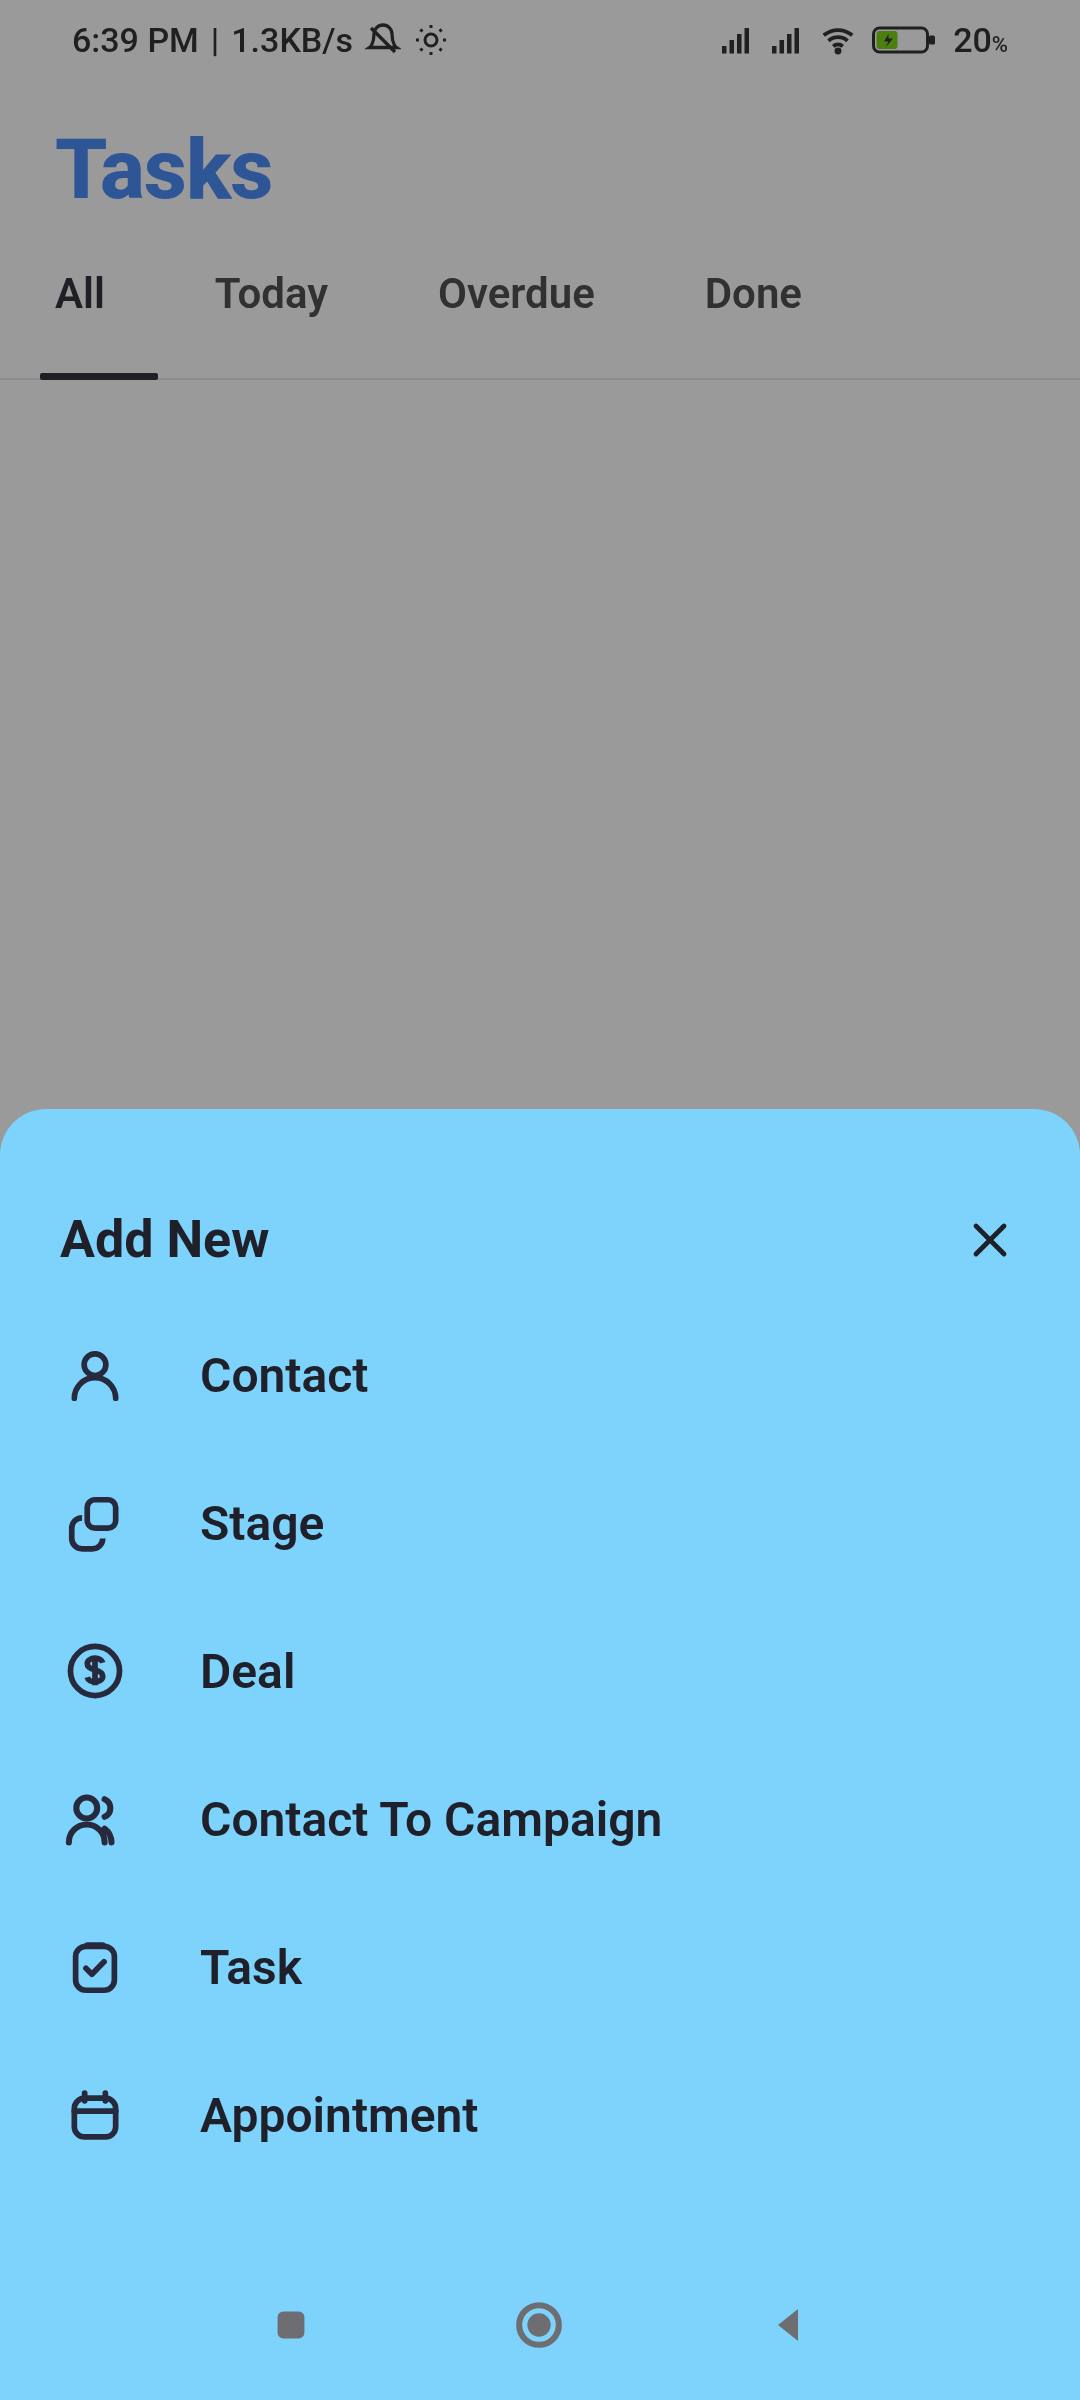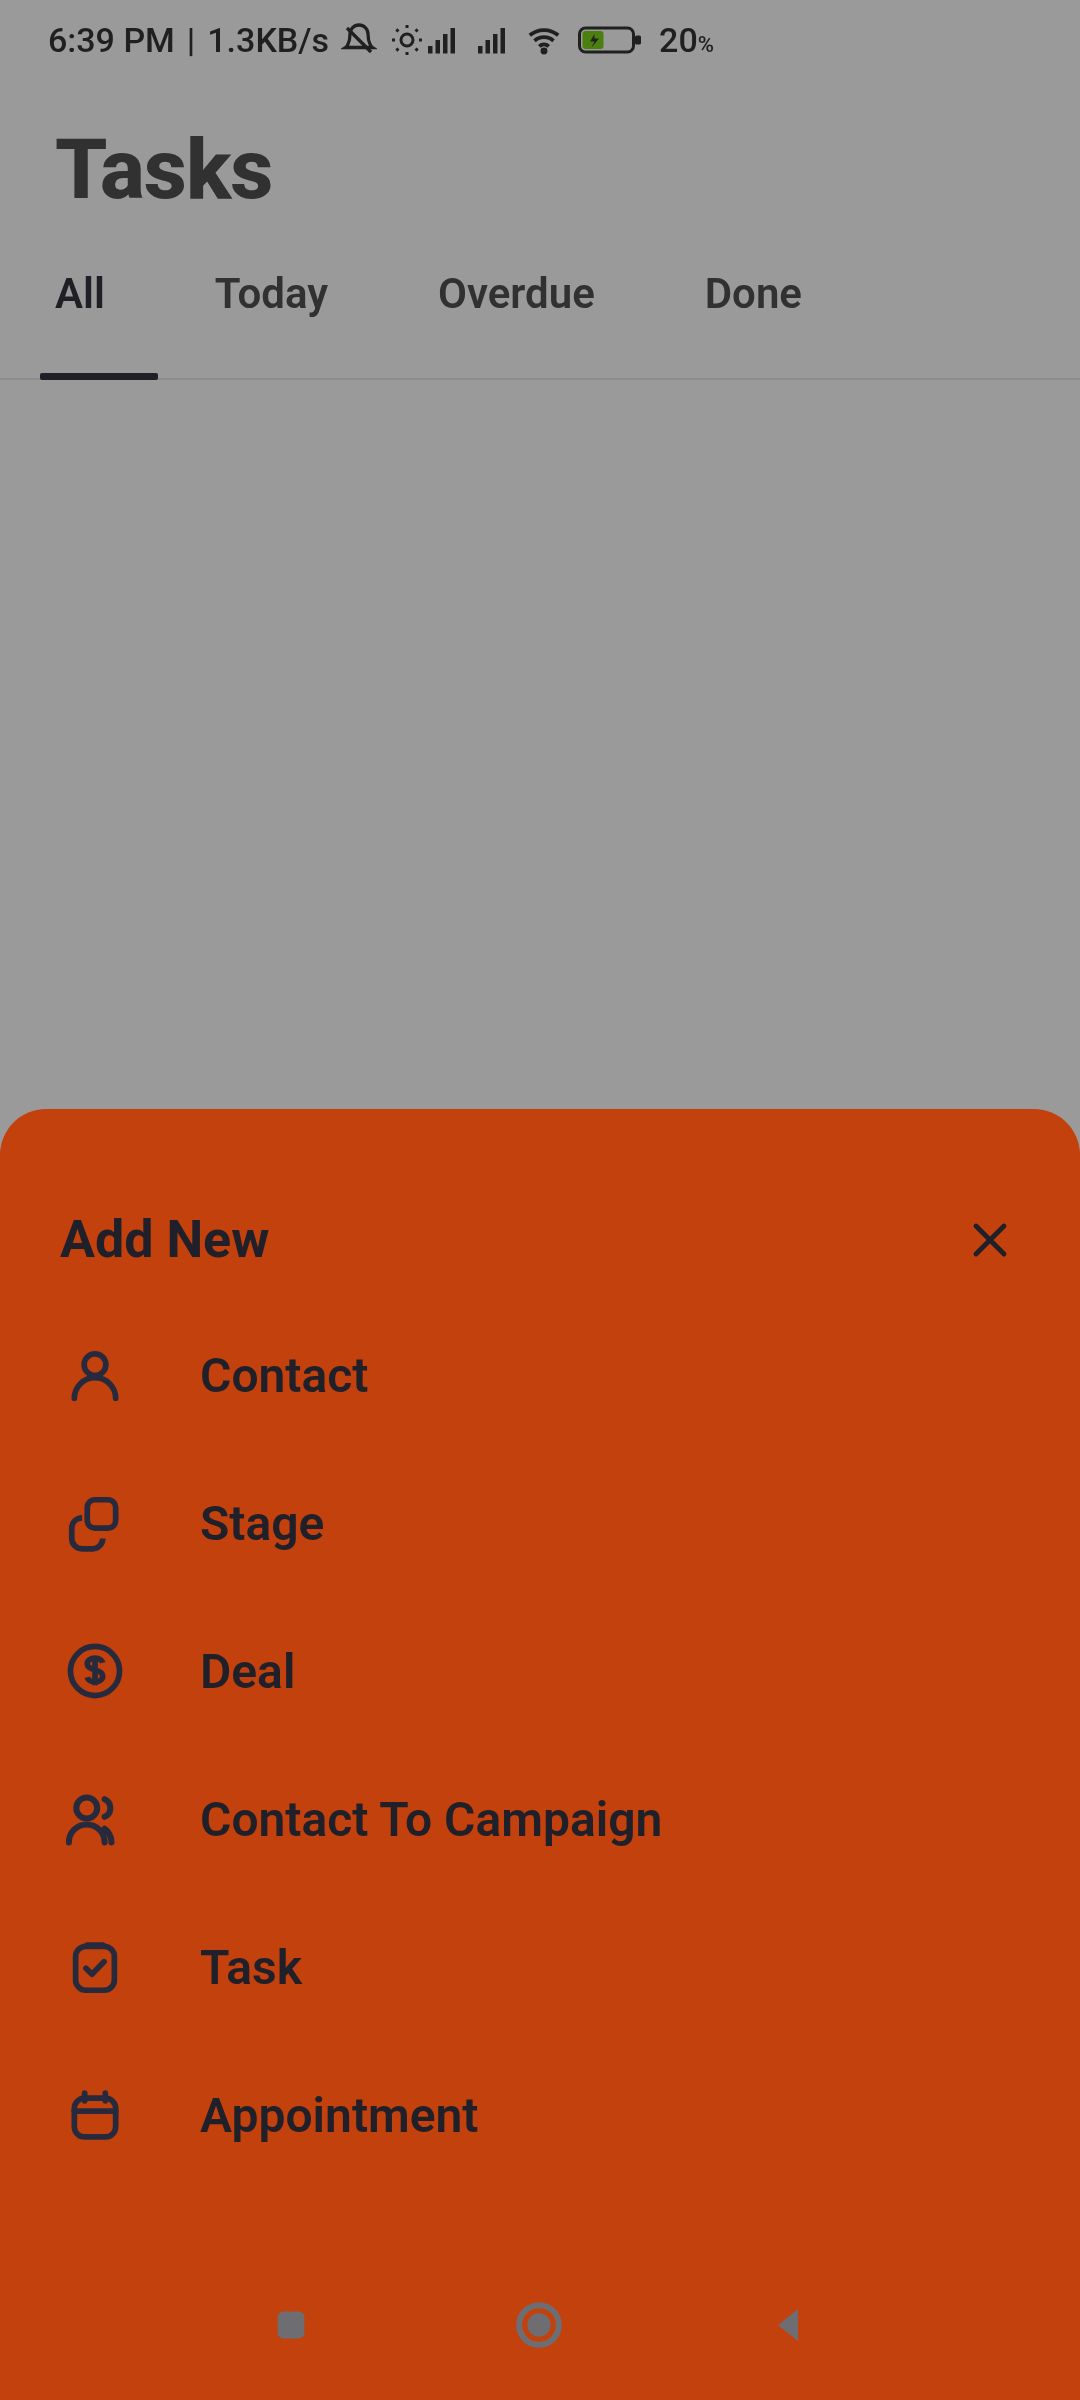--- a/index.html
+++ b/index.html
@@ -3,34 +3,35 @@
 <meta charset="utf-8">
 <style>
   * { margin: 0; padding: 0; box-sizing: border-box; font-family: -apple-system, BlinkMacSystemFont, "Segoe UI", Roboto, sans-serif; }
   html, body { width: 1080px; height: 2400px; background: #fff; overflow: hidden; position: relative; }
 
   
   .status-bar {
     height: 80px;
     display: flex;
     align-items: center;
-    padding: 0 48px;
+    justify-content: space-between;
+    padding: 0 72px;
     font-size: 34px;
     color: #222;
     font-weight: 500;
   }
   .status-left { display: flex; align-items: center; gap: 12px; }
   .status-right { display: flex; align-items: center; gap: 14px; }
   .status-icon svg { display: block; }
 
   
   .page-title {
     font-size: 84px;
     font-weight: 800;
-    color: #404040;
+    color: #3b82f6;
     padding: 40px 55px 50px;
     letter-spacing: -1px;
   }
 
   
   .tabs {
     display: flex;
     gap: 110px;
     padding: 0 55px 30px;
     border-bottom: 2px solid #e5e5ea;
@@ -65,21 +66,21 @@
   .scrim {
     position: absolute;
     top: 0; left: 0; right: 0; bottom: 0;
     background: rgba(30,30,34,0.45);
   }
 
   
   .sheet {
     position: absolute;
     left: 0; right: 0; bottom: 0;
-    background: #c2410c;
+    background: #7dd3fc;
     border-top-left-radius: 46px;
     border-top-right-radius: 46px;
     padding: 100px 60px 250px;
   }
   .sheet-header {
     display: flex;
     justify-content: space-between;
     align-items: center;
     margin-bottom: 70px;
   }

